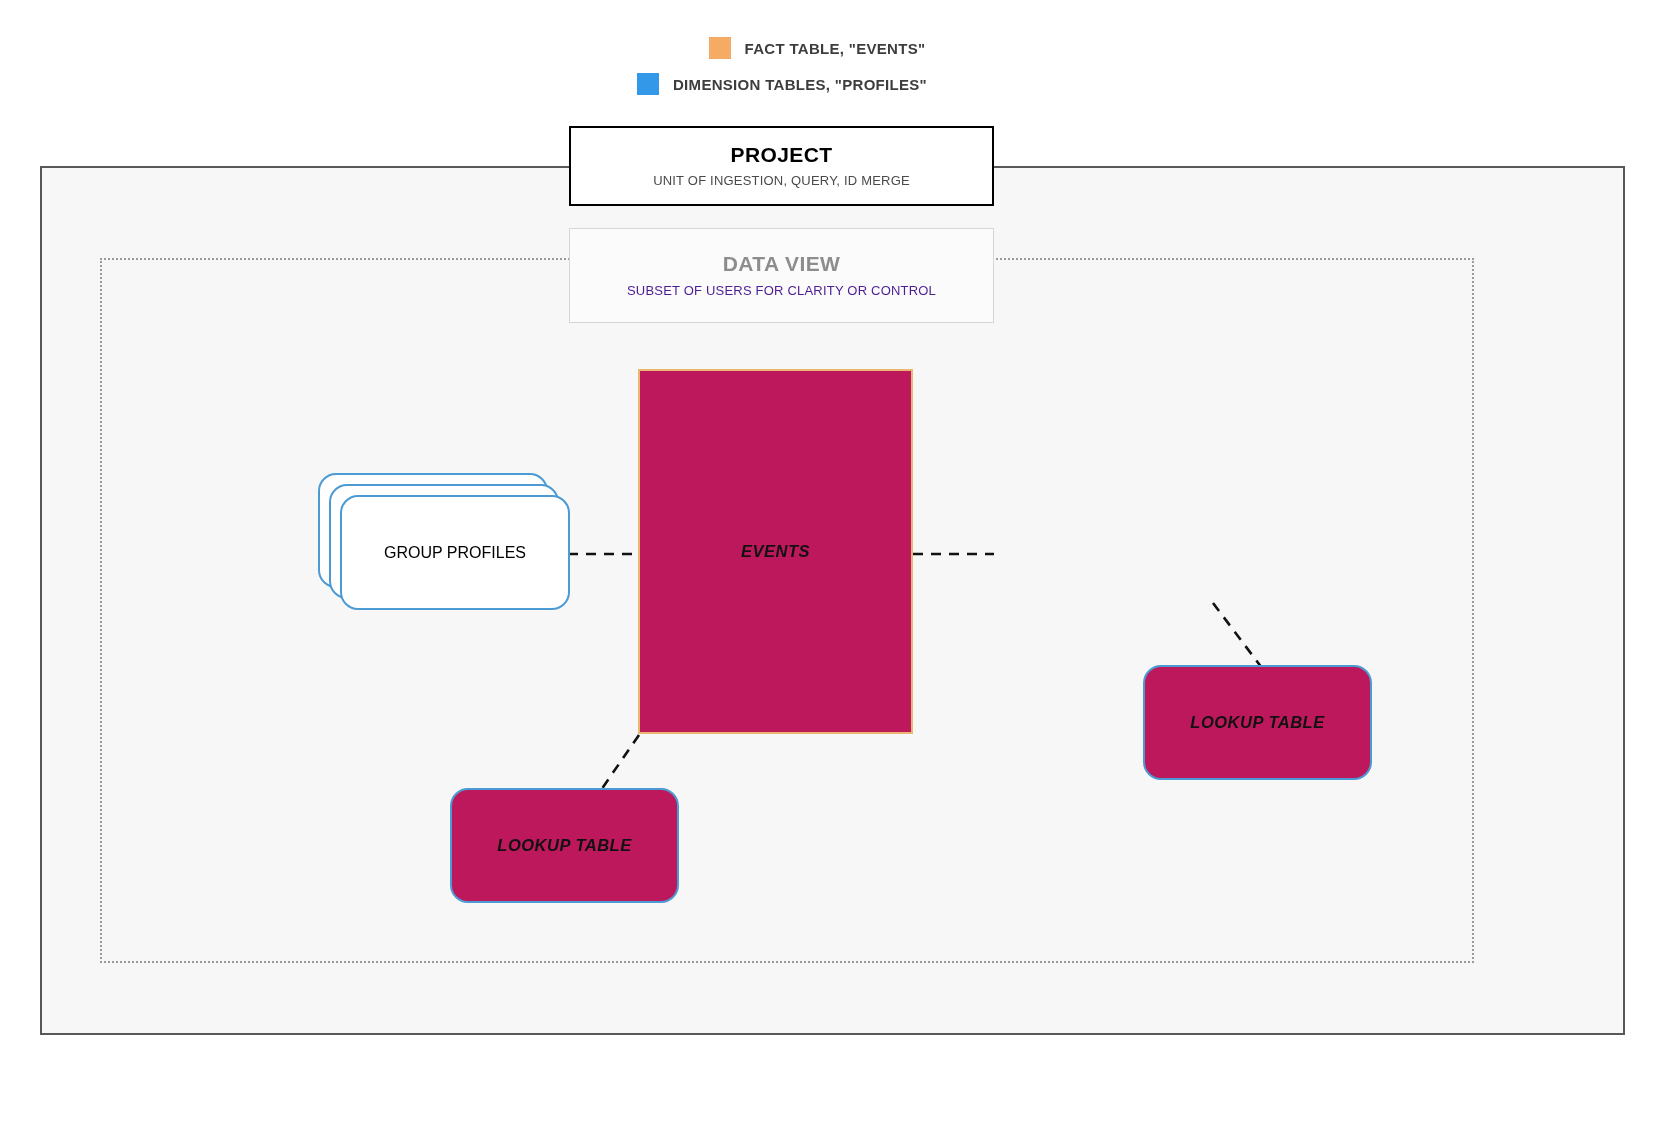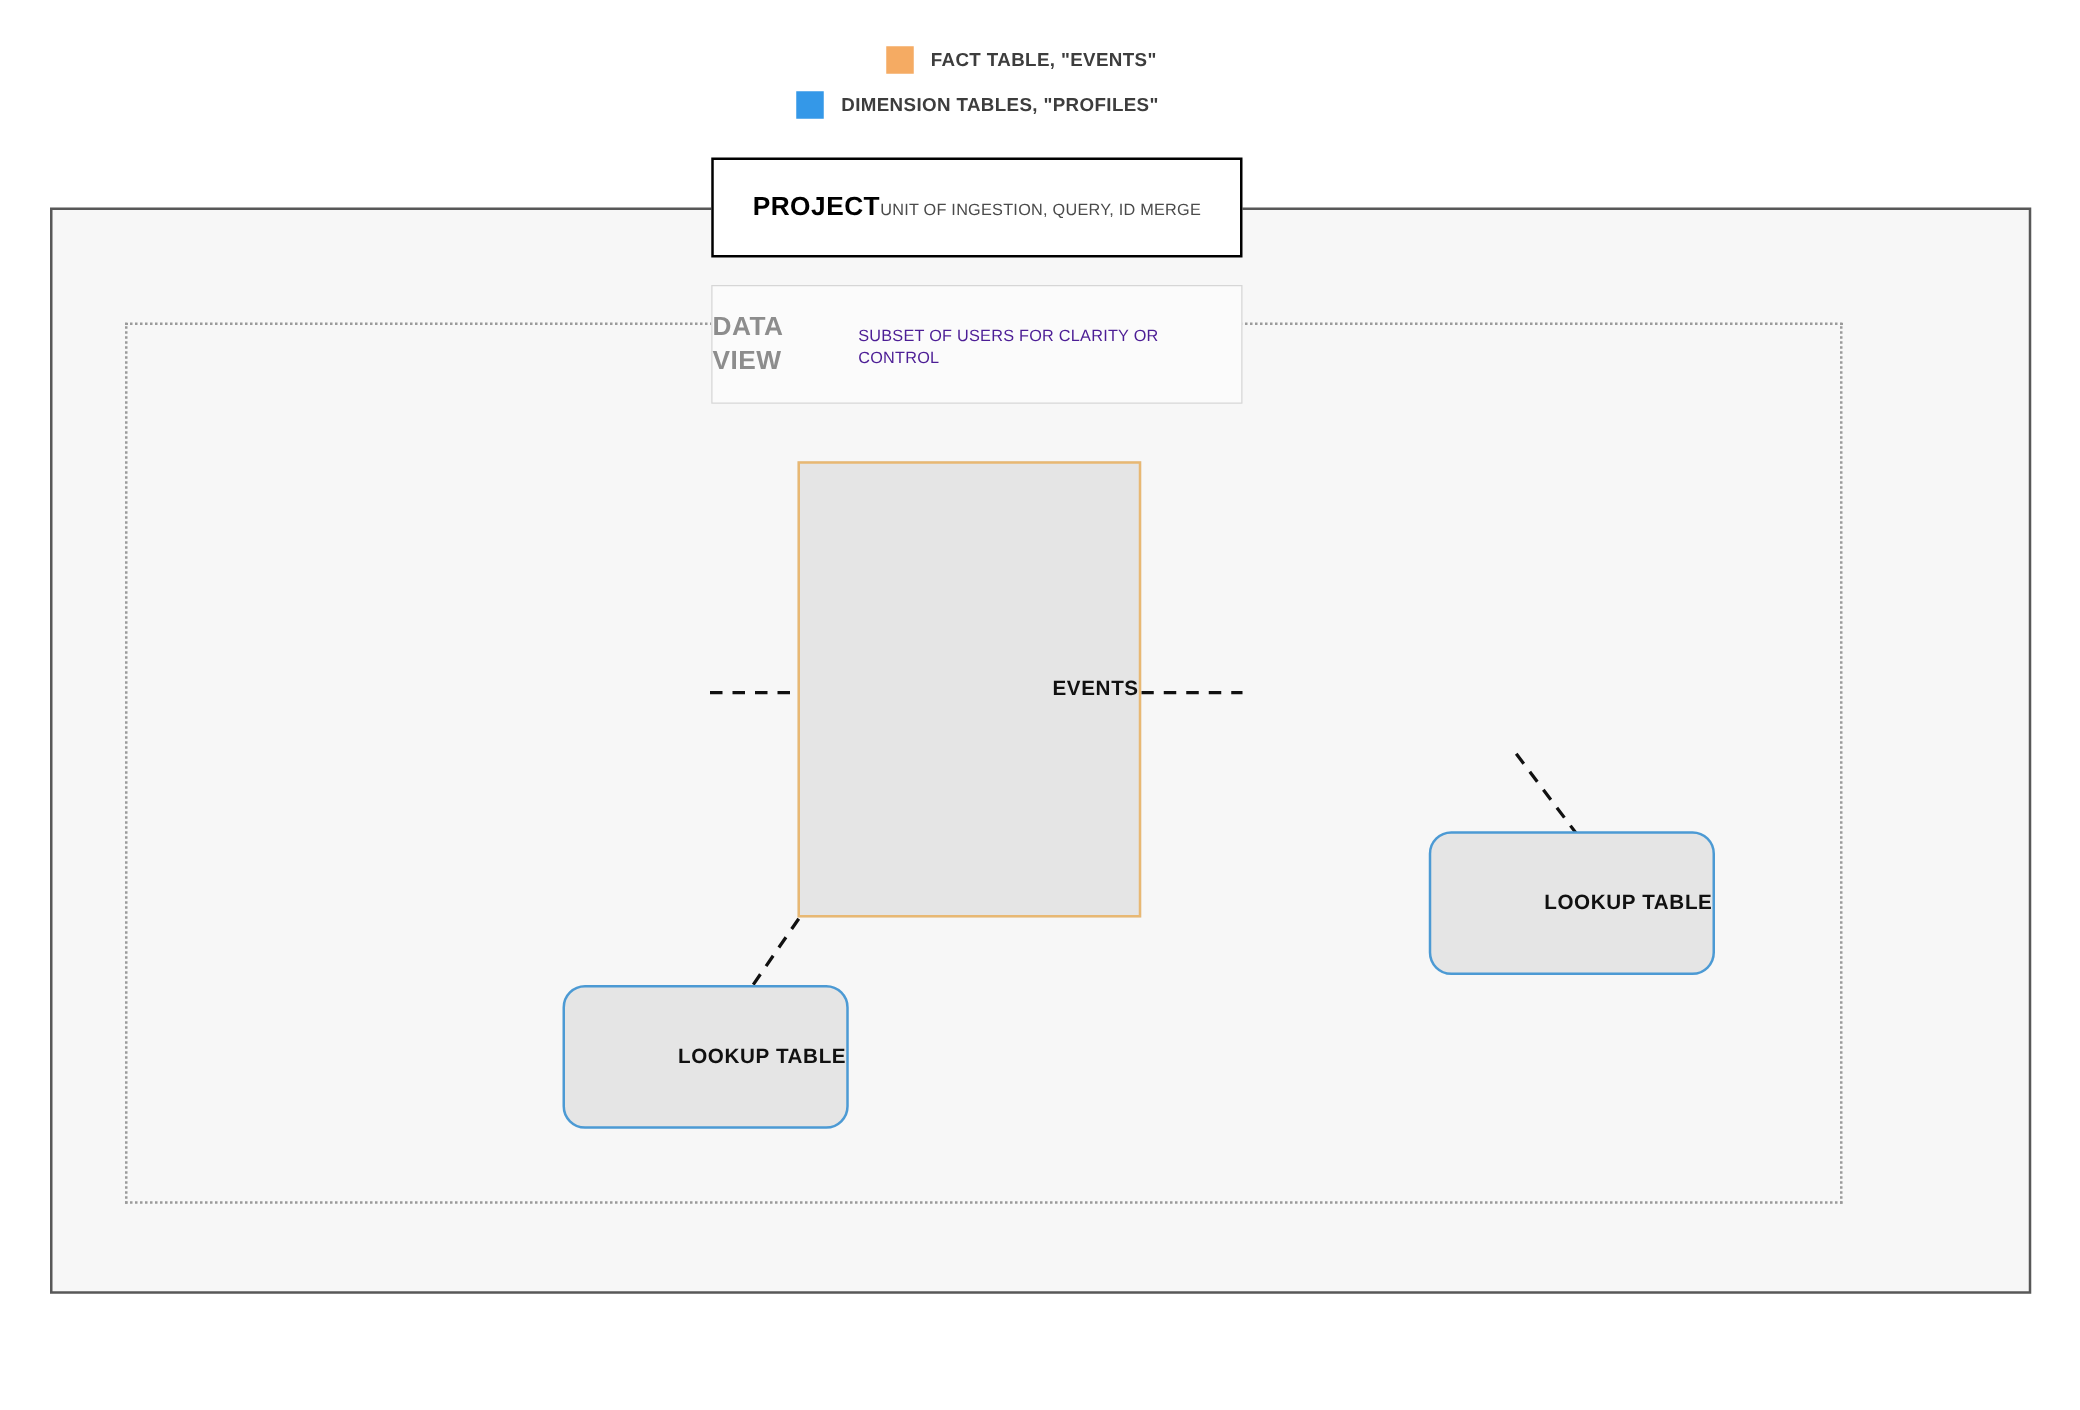--- a/index.html
+++ b/index.html
@@ -77,21 +77,21 @@
     border: 2px dotted #9a9a9a;
     box-sizing: border-box;
   }
 
   
   .hdr-box {
     position: absolute;
     box-sizing: border-box;
     background: #ffffff;
     display: flex;
-    flex-direction: row;
+    flex-direction: column;
     align-items: center;
     justify-content: center;
   }
   .hdr-box .title {
     font-size: 21px;
     font-weight: bold;
     letter-spacing: 0.4px;
     line-height: 1.25;
   }
   .hdr-box .subtitle {
@@ -119,24 +119,25 @@
     border: 1.5px solid #d6d6d6;
     background: #fbfbfb;
   }
   .dataview-box .title { color: #8d8d8d; }
   .dataview-box .subtitle { color: #4c1d95; }
 
   
   .node {
     position: absolute;
     box-sizing: border-box;
-    background: #e5e5e5;
-    display: flex;
-    align-items: center;
-    justify-content: flex-end;
+    background: #be185d;
+    display: flex;
+    align-items: center;
+    justify-content: center;
+    font-style: italic;
   }
   .node .node-label {
     font-size: 16.5px;
     font-weight: bold;
     letter-spacing: 0.5px;
     color: #111111;
     text-align: center;
   }
 
   .events-box {
@@ -239,20 +240,27 @@
 
   <div class="hdr-box dataview-box">
     <div class="title">DATA VIEW</div>
     <div class="subtitle">SUBSET OF USERS FOR CLARITY OR CONTROL</div>
   </div>
 
   <div class="node events-box">
     <span class="node-label">EVENTS</span>
   </div>
 
+  <div class="group-stack">
+    <div class="group-card c1"></div>
+    <div class="group-card c2"></div>
+    <div class="group-card c3">
+      <span class="node-label">GROUP PROFILES</span>
+    </div>
+  </div>
 
 
   <div class="node profile-box lookup-right-box">
     <span class="node-label">LOOKUP TABLE</span>
   </div>
 
   <div class="node profile-box lookup-left-box">
     <span class="node-label">LOOKUP TABLE</span>
   </div>
 

